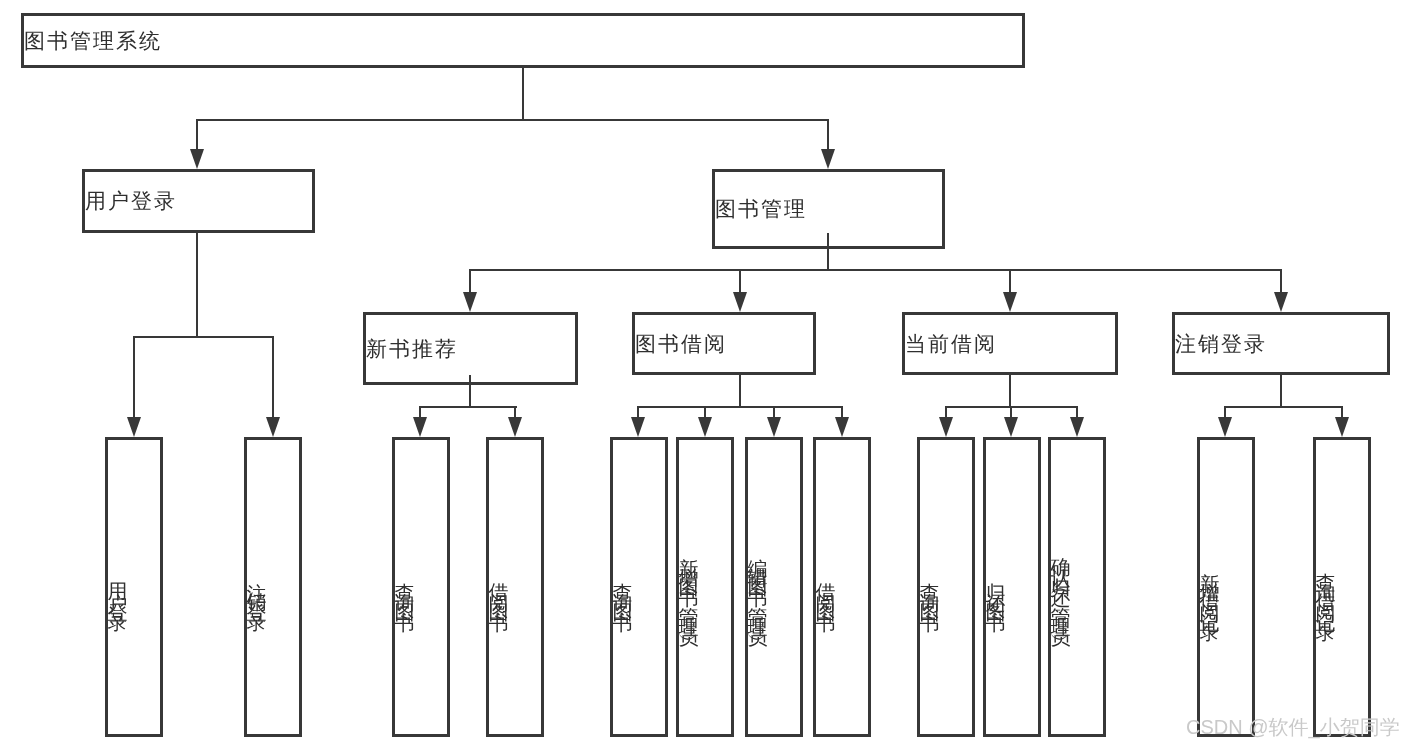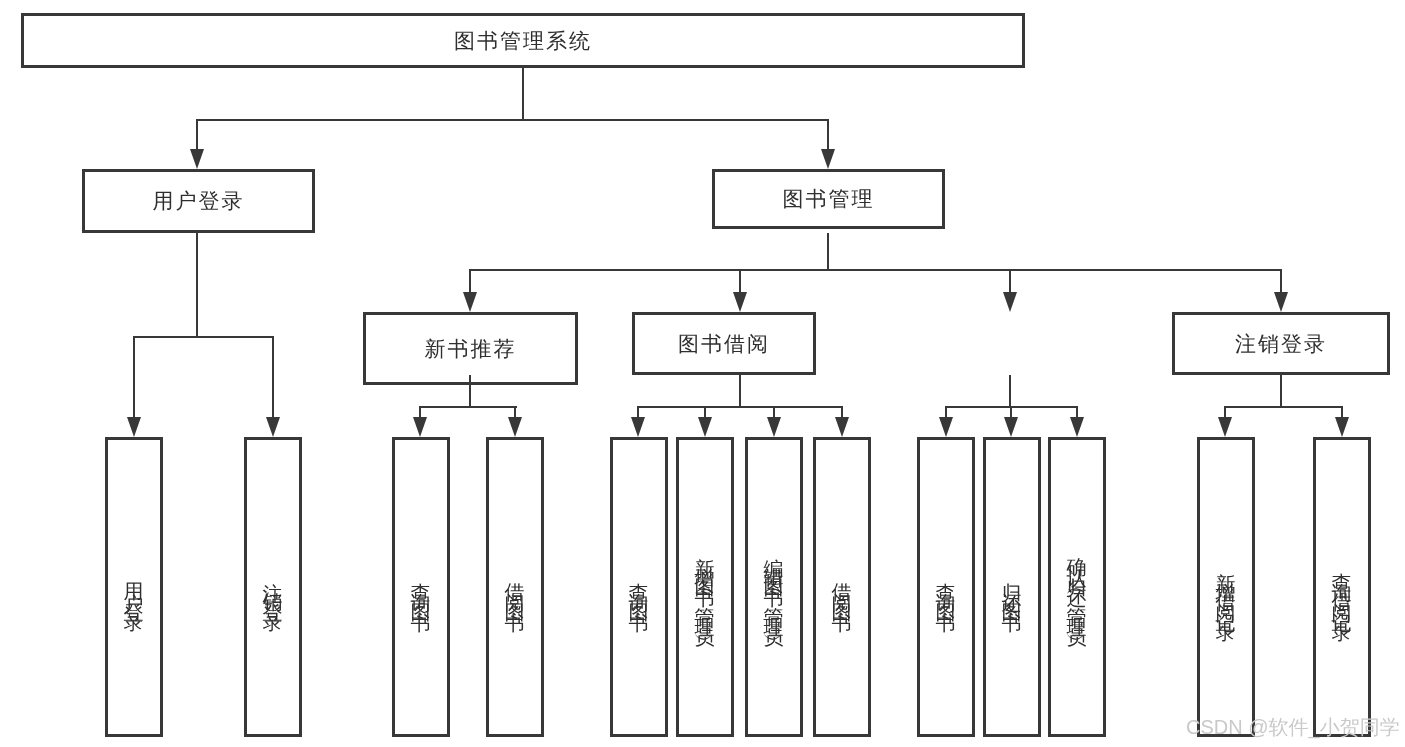--- a/index.html
+++ b/index.html
@@ -12,21 +12,21 @@
     color: #2f2f2f;
     overflow: hidden;
   }
   .box {
     position: absolute;
     border: 3px solid #383838;
     background: #ffffff;
     box-sizing: border-box;
     display: flex;
     align-items: center;
-    justify-content: center;
+    justify-content: flex-start;
   }
   .hbox { font-size: 21px; letter-spacing: 2px; white-space: nowrap; }
   .leaf { top: 437px; width: 58px; height: 300px; }
   .vtext {
     writing-mode: vertical-rl;
     text-orientation: mixed;
     font-size: 20px;
     letter-spacing: 10px;
     line-height: 1;
     white-space: nowrap;
@@ -61,21 +61,21 @@
   <div class="cline" style="left:522px;top:68px;width:2px;height:53px"></div>
   <div class="cline" style="left:196px;top:119px;width:633px;height:2px"></div>
   <div class="cline" style="left:196px;top:119px;width:2px;height:33px"></div>
   <div class="arrow" style="left:190px;top:149px"></div>
   <div class="cline" style="left:827px;top:119px;width:2px;height:33px"></div>
   <div class="arrow" style="left:821px;top:149px"></div>
 
   <div class="box hbox" style="left:82px;top:169px;width:233px;height:64px">
     <span>用户登录</span>
   </div>
-  <div class="box hbox" style="left:712px;top:169px;width:233px;height:60px">
+  <div class="box hbox" style="left:712px;top:169px;width:233px;height:80px">
     <span>图书管理</span>
   </div>
 
   <div class="cline" style="left:196px;top:233px;width:2px;height:105px"></div>
   <div class="cline" style="left:133px;top:336px;width:141px;height:2px"></div>
   <div class="cline" style="left:133px;top:336px;width:2px;height:84px"></div>
   <div class="arrow" style="left:127px;top:417px"></div>
   <div class="cline" style="left:272px;top:336px;width:2px;height:84px"></div>
   <div class="arrow" style="left:266px;top:417px"></div>
 
@@ -88,20 +88,23 @@
   <div class="cline" style="left:1009px;top:269px;width:2px;height:26px"></div>
   <div class="arrow" style="left:1003px;top:292px"></div>
   <div class="cline" style="left:1280px;top:269px;width:2px;height:26px"></div>
   <div class="arrow" style="left:1274px;top:292px"></div>
 
   <div class="box hbox" style="left:363px;top:312px;width:215px;height:73px">
     <span>新书推荐</span>
   </div>
   <div class="box hbox" style="left:632px;top:312px;width:184px;height:63px">
     <span>图书借阅</span>
+  </div>
+  <div class="box hbox" style="left:902px;top:312px;width:216px;height:63px">
+    <span>当前借阅</span>
   </div>
   <div class="box hbox" style="left:1172px;top:312px;width:218px;height:63px">
     <span>注销登录</span>
   </div>
 
   <div class="cline" style="left:469px;top:375px;width:2px;height:33px"></div>
   <div class="cline" style="left:419px;top:406px;width:98px;height:2px"></div>
   <div class="cline" style="left:419px;top:406px;width:2px;height:14px"></div>
   <div class="arrow" style="left:413px;top:417px"></div>
   <div class="cline" style="left:514px;top:406px;width:2px;height:14px"></div>

